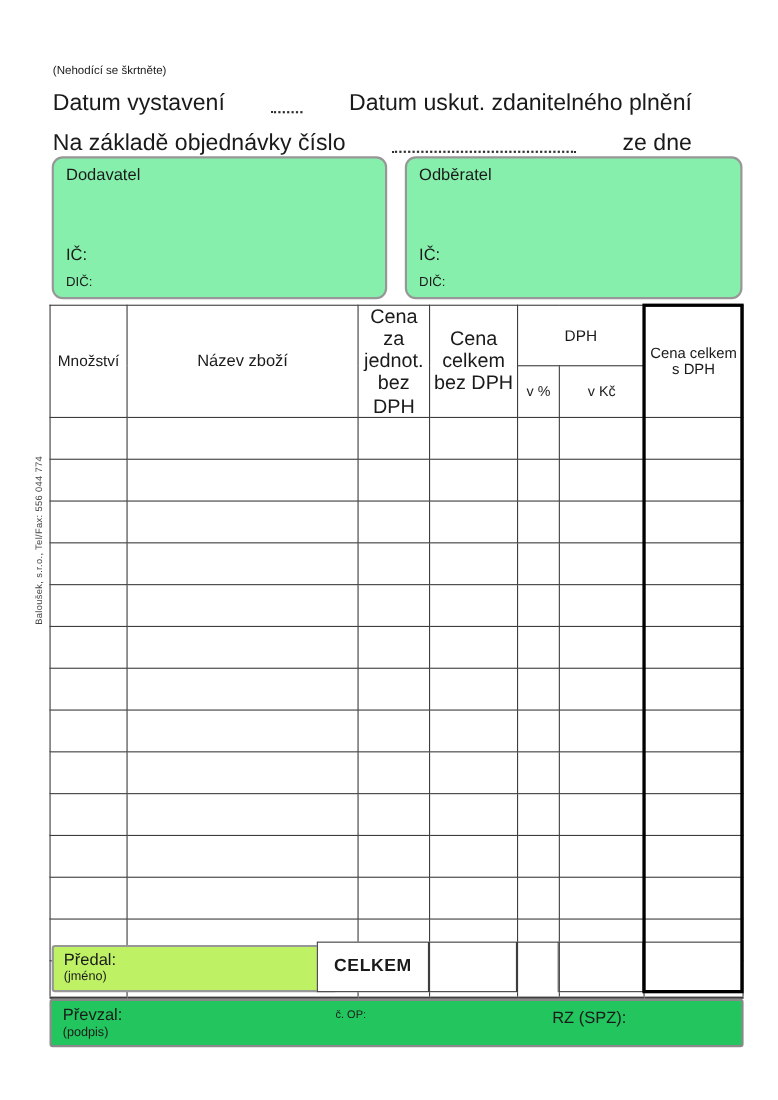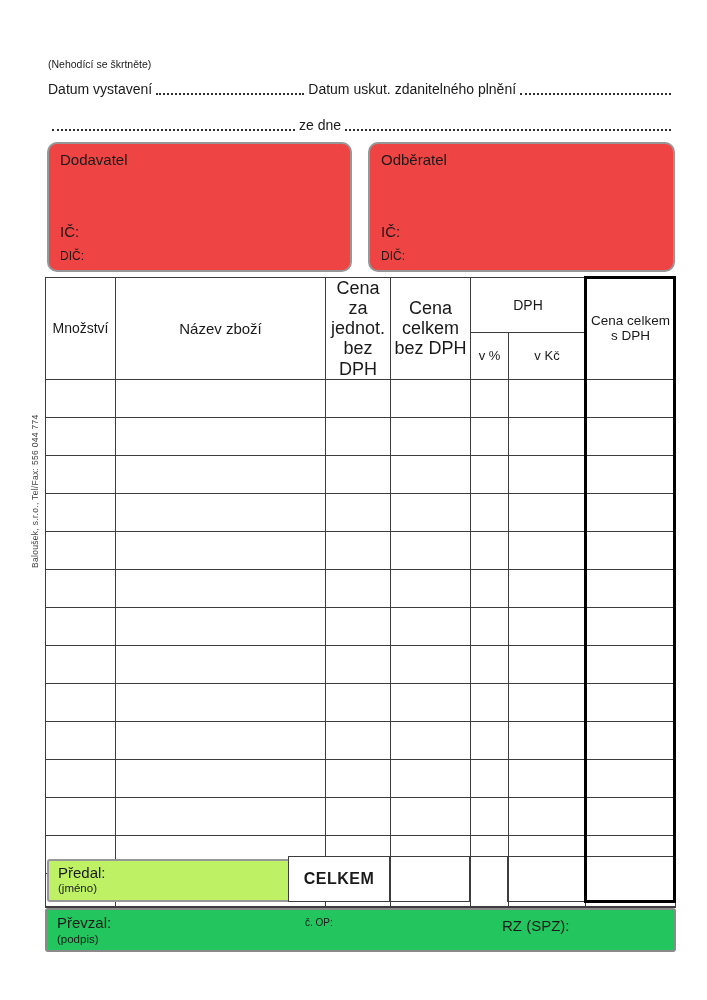--- a/index.html
+++ b/index.html
@@ -8,26 +8,26 @@
     font-family:"Liberation Sans",sans-serif;color:#1a1a1a;
   }
   
   .row{position:absolute;left:48px;width:627px;display:flex;align-items:flex-end;}
   .dots{border-bottom:2px dotted #2e2e2e;height:0;margin:0 4px 3px 4px;}
   .dots.fill{flex:1;}
   .title-row{top:26px;}
   .title-row h1{margin:0;font-size:27px;line-height:1;letter-spacing:-0.5px;font-weight:bold;white-space:nowrap;}
   .num-label{font-size:15px;line-height:1;margin-left:8px;white-space:nowrap;}
   .subtitle{position:absolute;left:48px;top:58px;font-size:10.5px;}
-  .fieldrow{font-size:14px;line-height:1.2;}
+  .fieldrow{font-size:21px;line-height:1.2;gap:38px;}
   .fieldrow .lbl{white-space:nowrap;}
   .r-datum{top:81px;}
   .r-order{top:117px;}
   
-  .party{position:absolute;top:142px;height:130px;border:2px solid #979797;border-radius:10px;box-sizing:border-box;background:#ef4444;}
+  .party{position:absolute;top:142px;height:130px;border:2px solid #979797;border-radius:10px;box-sizing:border-box;background:#86efac;}
   .party .ptitle{position:absolute;left:11px;top:7px;font-size:15px;}
   .party .ic{position:absolute;left:11px;bottom:30px;font-size:15px;}
   .party .dic{position:absolute;left:11px;bottom:7px;font-size:12px;}
   .party.supplier{left:47px;width:305px;}
   .party.customer{left:368px;width:307px;}
   
   .goods{position:absolute;left:45px;top:277px;width:630px;border-collapse:collapse;table-layout:fixed;}
   .goods th,.goods td{border:1px solid #3d3d3d;padding:0;}
   .goods th{font-weight:normal;text-align:center;vertical-align:middle;white-space:pre-line;}
   .goods thead tr.h1 th{height:26px;}
@@ -72,20 +72,21 @@
   <div class="subtitle">(Nehodící se škrtněte)</div>
 
   <div class="row fieldrow r-datum">
     <span class="lbl">Datum vystavení</span>
     <span class="dots" style="width:148px;"></span>
     <span class="lbl">Datum uskut. zdanitelného plnění</span>
     <span class="dots fill"></span>
   </div>
 
   <div class="row fieldrow r-order">
+    <span class="lbl">Na základě objednávky číslo</span>
     <span class="dots" style="width:243px;"></span>
     <span class="lbl">ze dne</span>
     <span class="dots fill"></span>
   </div>
 
   <div class="party supplier">
     <span class="ptitle">Dodavatel</span>
     <span class="ic">IČ:</span>
     <span class="dic">DIČ:</span>
   </div>

